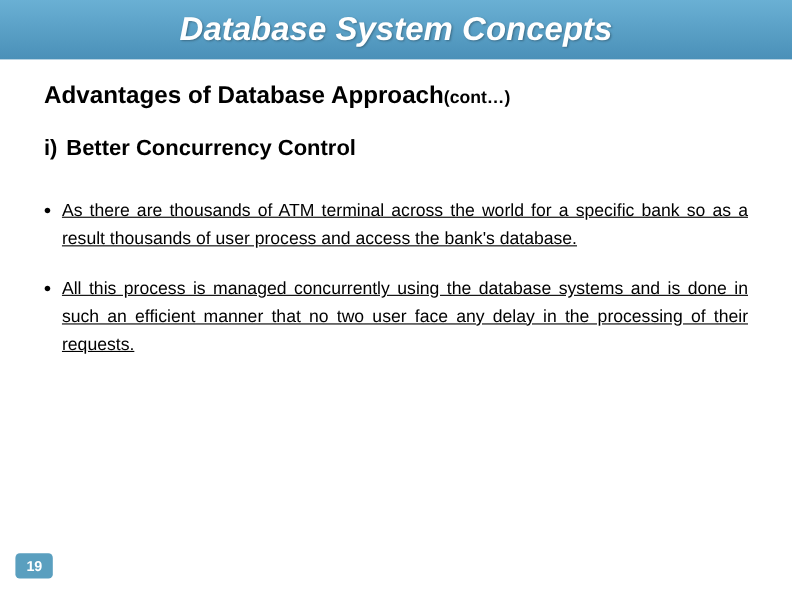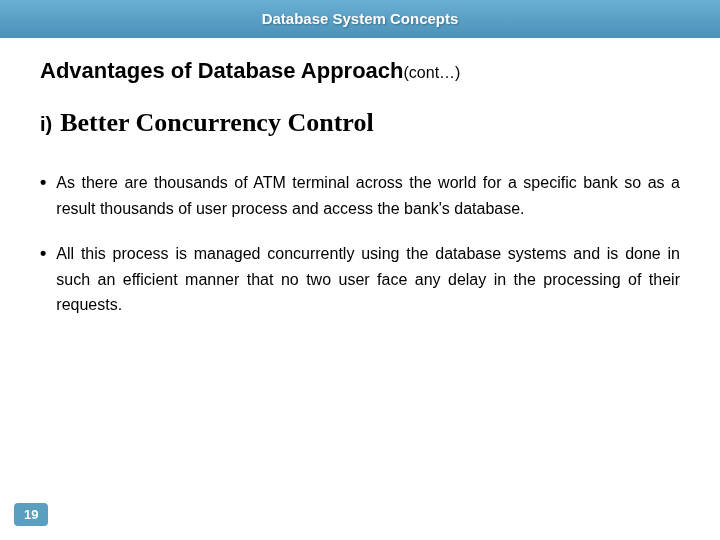--- a/index.html
+++ b/index.html
@@ -19,48 +19,48 @@
 
     .header-bar {
       width: 100%;
       background: linear-gradient(to bottom, #6ab0d4, #4a90b8);
       padding: 10px 0;
       text-align: center;
     }
 
     .header-title {
       color: #ffffff;
-      font-size: 15px;
+      font-size: 30px;
       font-weight: bold;
       text-shadow: 1px 1px 2px rgba(0,0,0,0.3);
+      font-style: italic;
     }
 
     .main-content {
       padding: 20px 40px 20px 40px;
     }
 
     .page-subtitle {
       font-size: 22px;
       font-weight: bold;
       color: #000000;
       margin-bottom: 24px;
     }
 
     .page-subtitle .cont {
       font-size: 16px;
-      font-weight: normal;
+      font-weight: bold;
     }
 
     .section-heading {
-      font-size: 26px;
+      font-size: 20px;
       font-weight: bold;
       color: #000000;
       margin-bottom: 16px;
       padding-left: 10px;
-      font-family: Liberation Serif, serif;
     }
 
     .bullet-item {
       display: flex;
       align-items: flex-start;
       margin-bottom: 20px;
     }
 
     .bullet-dot {
       font-size: 18px;
@@ -69,20 +69,21 @@
       margin-right: 10px;
       margin-top: 2px;
       flex-shrink: 0;
     }
 
     .bullet-text {
       font-size: 16px;
       color: #000000;
       line-height: 1.6;
       text-align: justify;
+      text-decoration: underline;
     }
 
     .page-number-badge {
       position: absolute;
       bottom: 14px;
       left: 14px;
       background: #5a9fbf;
       color: #ffffff;
       font-size: 13px;
       font-weight: bold;

